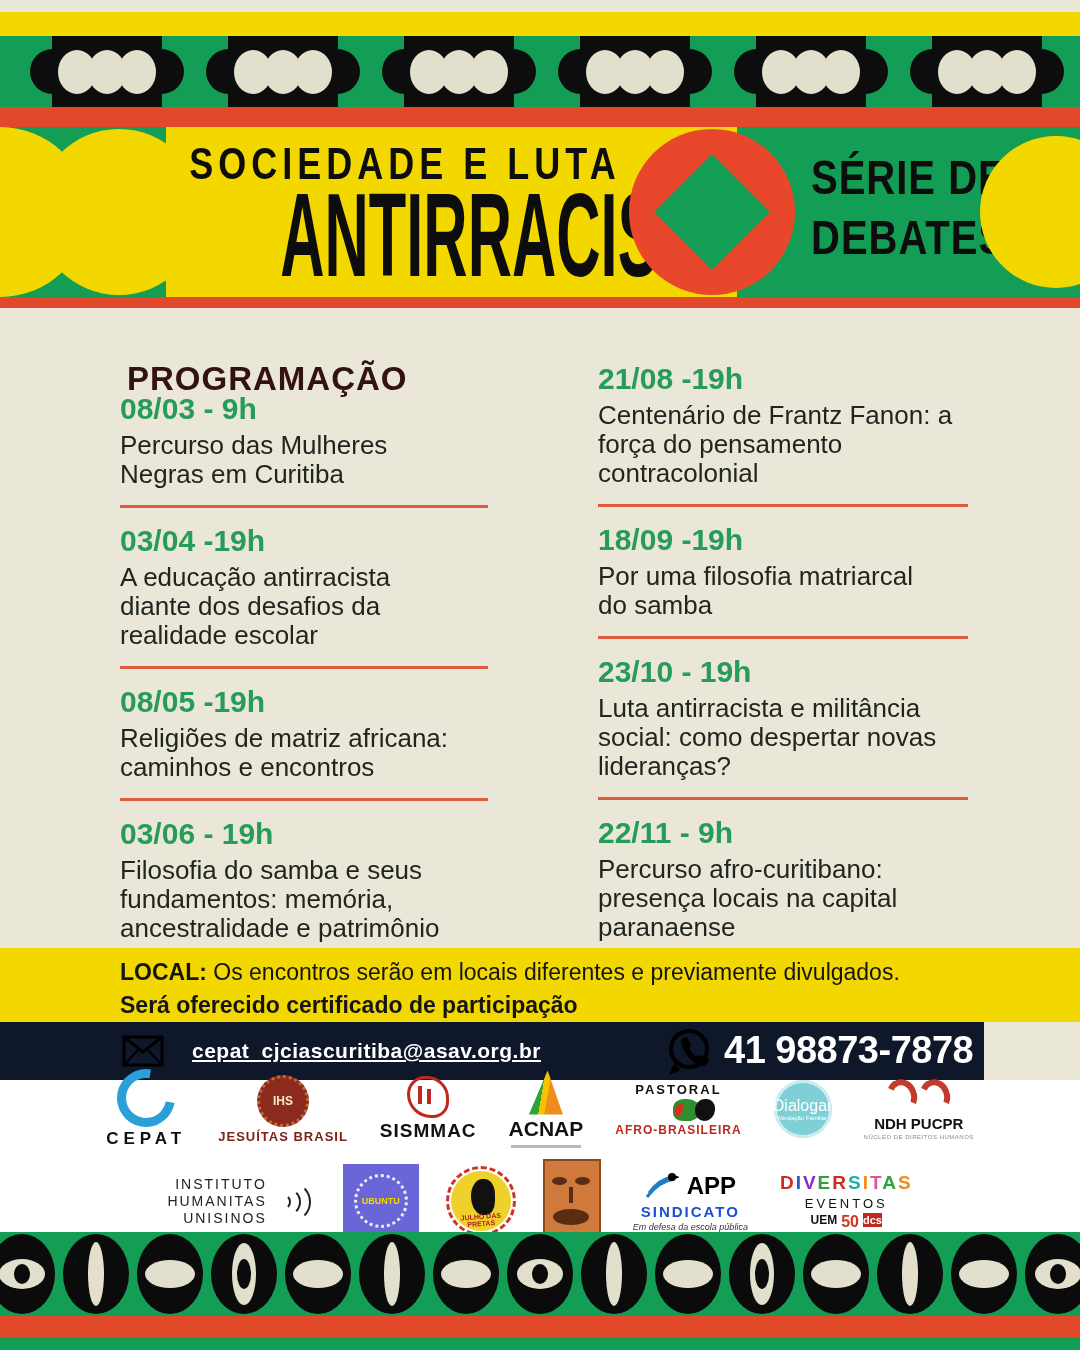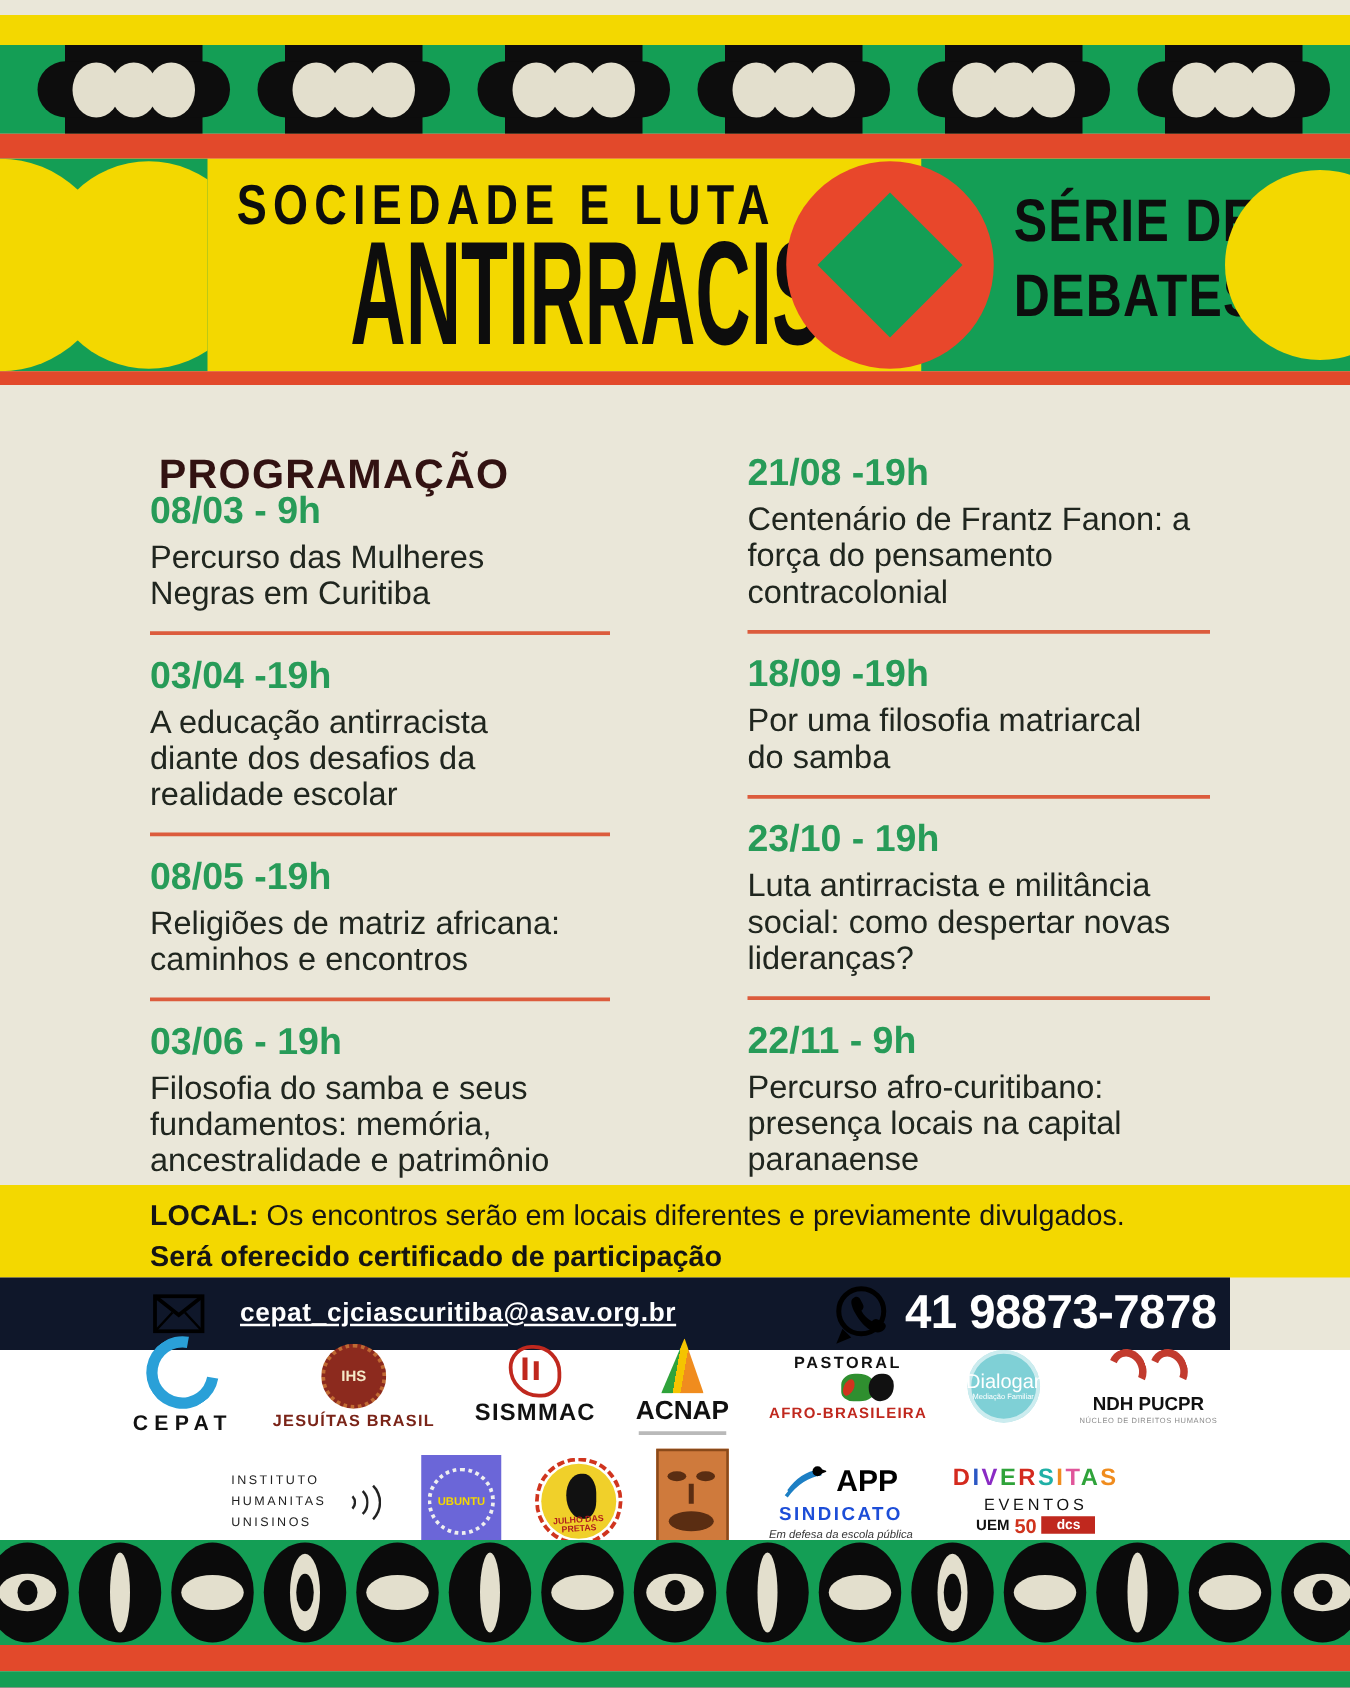--- a/index.html
+++ b/index.html
@@ -94,28 +94,28 @@
   .dialogar-circle{width:58px;height:58px;border-radius:50%;background:#7fd0d6;display:flex;flex-direction:column;
                    align-items:center;justify-content:center;color:#fff;box-shadow:inset 0 0 0 3px rgba(255,255,255,.6)}
   .dialogar-circle .dl1{font-size:16px}
   .dialogar-circle .dl2{font-size:6px}
   .ndh-hands{display:flex;gap:3px}
   .ndh-hands i{width:18px;height:22px;border:6px solid #c23b2e;border-bottom-color:transparent;
                border-left-color:transparent;border-radius:50%;transform:rotate(-20deg)}
   .ndh-label{font-size:15px;font-weight:bold;color:#111}
   .ndh-sub{font-size:6px;color:#8a8a8a;letter-spacing:.5px}
   .ihu{flex-direction:row;gap:8px}
-  .ihu-text{font-size:10px;letter-spacing:2px;color:#222;text-align:left;line-height:17px}
+  .ihu-text{font-size:14px;letter-spacing:2px;color:#222;text-align:right;line-height:17px}
   .waves{position:relative;width:36px;height:36px}
   .waves i{position:absolute;border:2px solid #222;border-radius:50%;
            border-color:transparent #222 transparent transparent}
   .waves i:nth-child(1){left:0;top:11px;width:12px;height:12px}
   .waves i:nth-child(2){left:-2px;top:5px;width:24px;height:24px}
   .waves i:nth-child(3){left:-4px;top:-1px;width:36px;height:36px}
-  .ubuntu-rect{width:64px;height:74px;background:#6b66d8;display:flex;align-items:center;justify-content:center}
+  .ubuntu-rect{width:76px;height:74px;background:#6b66d8;display:flex;align-items:center;justify-content:center}
   .ubuntu-inner{width:48px;height:48px;border:3px dotted #efefef;border-radius:50%;display:flex;
                 align-items:center;justify-content:center;color:#f5d800;font-size:9px;font-weight:bold}
   .julho-circle{width:60px;height:60px;border-radius:50%;background:#f0d02a;outline:3px dashed #d0341e;
                 outline-offset:2px;position:relative;display:flex;align-items:flex-end;justify-content:center}
   .julho-head{position:absolute;left:20px;top:8px;width:24px;height:36px;background:#111;
               border-radius:50% 45% 40% 55%}
   .julho-label{font-size:7px;font-weight:bold;color:#b01e1e;margin-bottom:4px;transform:rotate(-4deg)}
   .mask-rect{width:54px;height:80px;background:#cf7a3c;border:2px solid #8a4a1a;position:relative}
   .mask-rect i{position:absolute;background:#5a2d12;display:block}
   .mask-rect .e1{left:7px;top:16px;width:15px;height:8px;border-radius:50%}
@@ -124,21 +124,21 @@
   .mask-rect .m{left:8px;top:48px;width:36px;height:16px;border-radius:50%}
   .mask-rect .c{left:4px;bottom:3px;width:44px;height:3px;background:#3c1d0a}
   .app-label{font-size:24px;font-weight:bold;color:#000000;line-height:24px}
   .app-sind{font-size:15px;color:#1d4ed8;letter-spacing:2px;font-weight:bold}
   .app-sub{font-size:9px;font-style:italic;color:#333}
   .div-label{font-size:19px;font-weight:bold;letter-spacing:2px}
   .div-eventos{font-size:13px;letter-spacing:3px;color:#111}
   .div-uem{display:flex;align-items:flex-start;gap:4px}
   .div-uem .uem{font-size:12px;font-weight:bold;color:#111}
   .div-uem .n50{font-size:16px;font-weight:bold;color:#d0341e}
-  .div-uem .dcs{font-size:11px;font-weight:bold;color:#fff;background:#c0281e;padding:1px 12px}
+  .div-uem .dcs{font-size:11px;font-weight:bold;color:#fff;background:#c0281e;padding:1px 0}
 
   
   .eyes-band{position:absolute;top:1232px;left:0;width:1080px;height:84px;background:#149e55;
              display:flex;align-items:center;justify-content:center;gap:8px;overflow:hidden}
   .eye{width:66px;height:80px;background:#0b0b0b;border-radius:50%;flex:none;position:relative;
        display:flex;align-items:center;justify-content:center}
   .eye .in{background:#e3dfcd;display:flex;align-items:center;justify-content:center}
   .eye.lens-h .in{width:50px;height:28px;border-radius:50%}
   .eye.lens-v .in{width:16px;height:64px;border-radius:50%}
   .eye.pupil-h .in{width:46px;height:30px;border-radius:50%}

